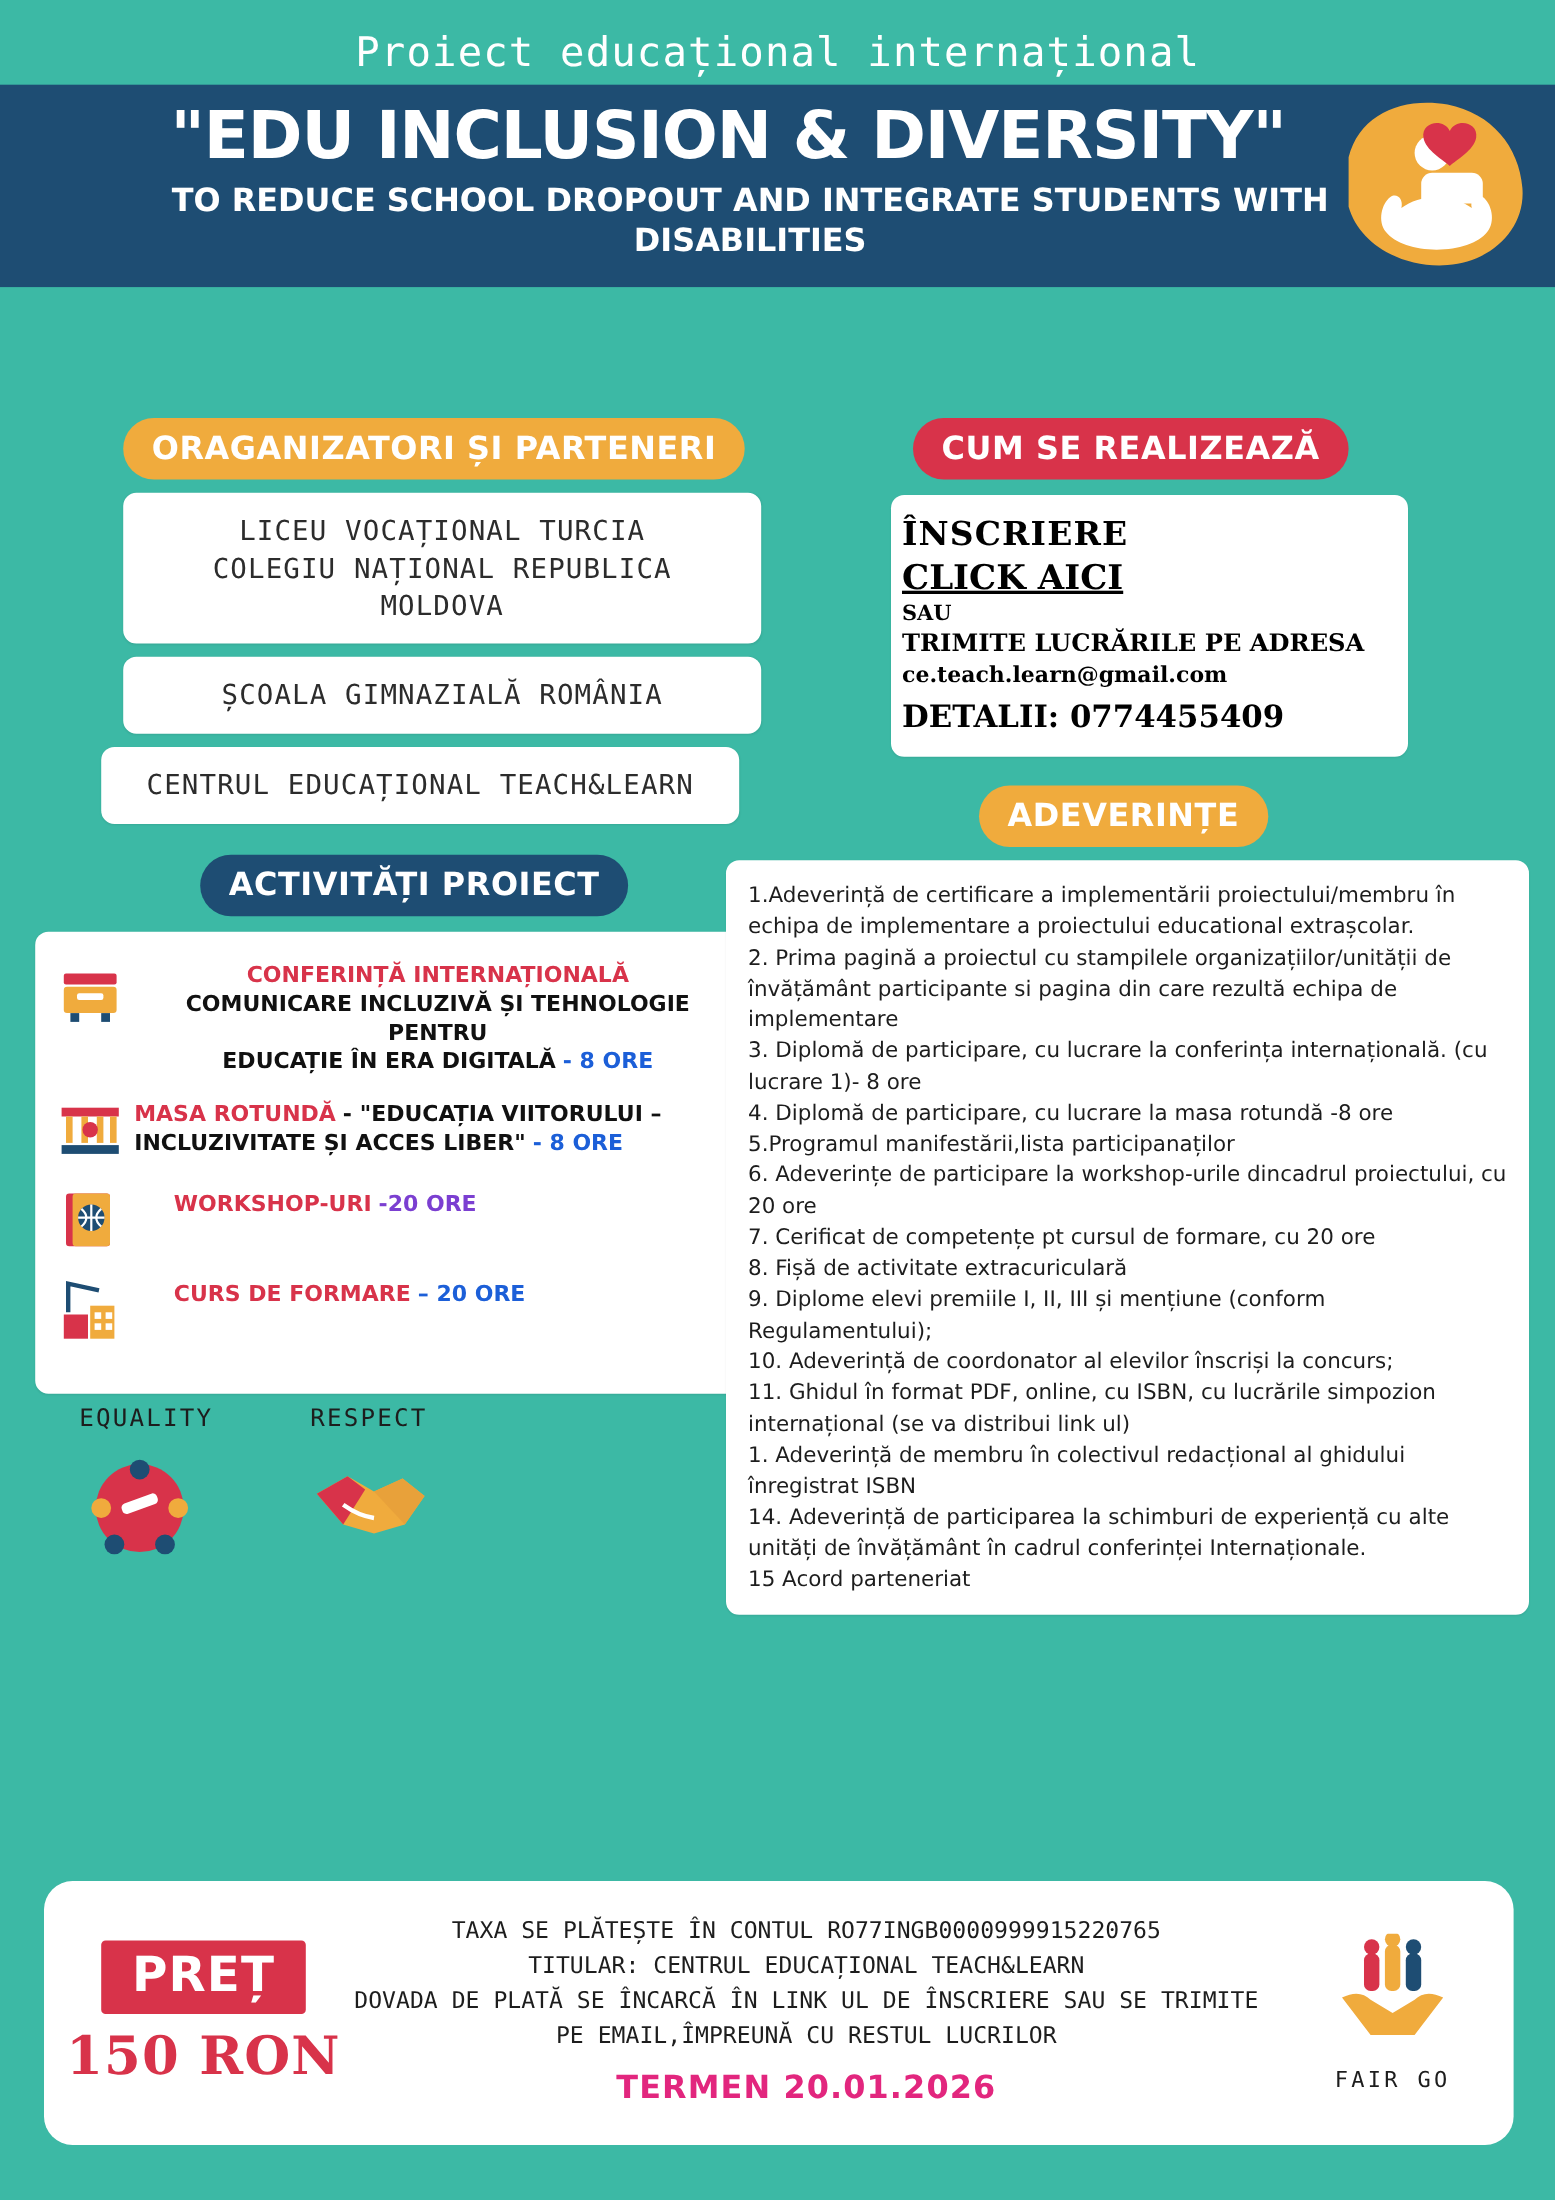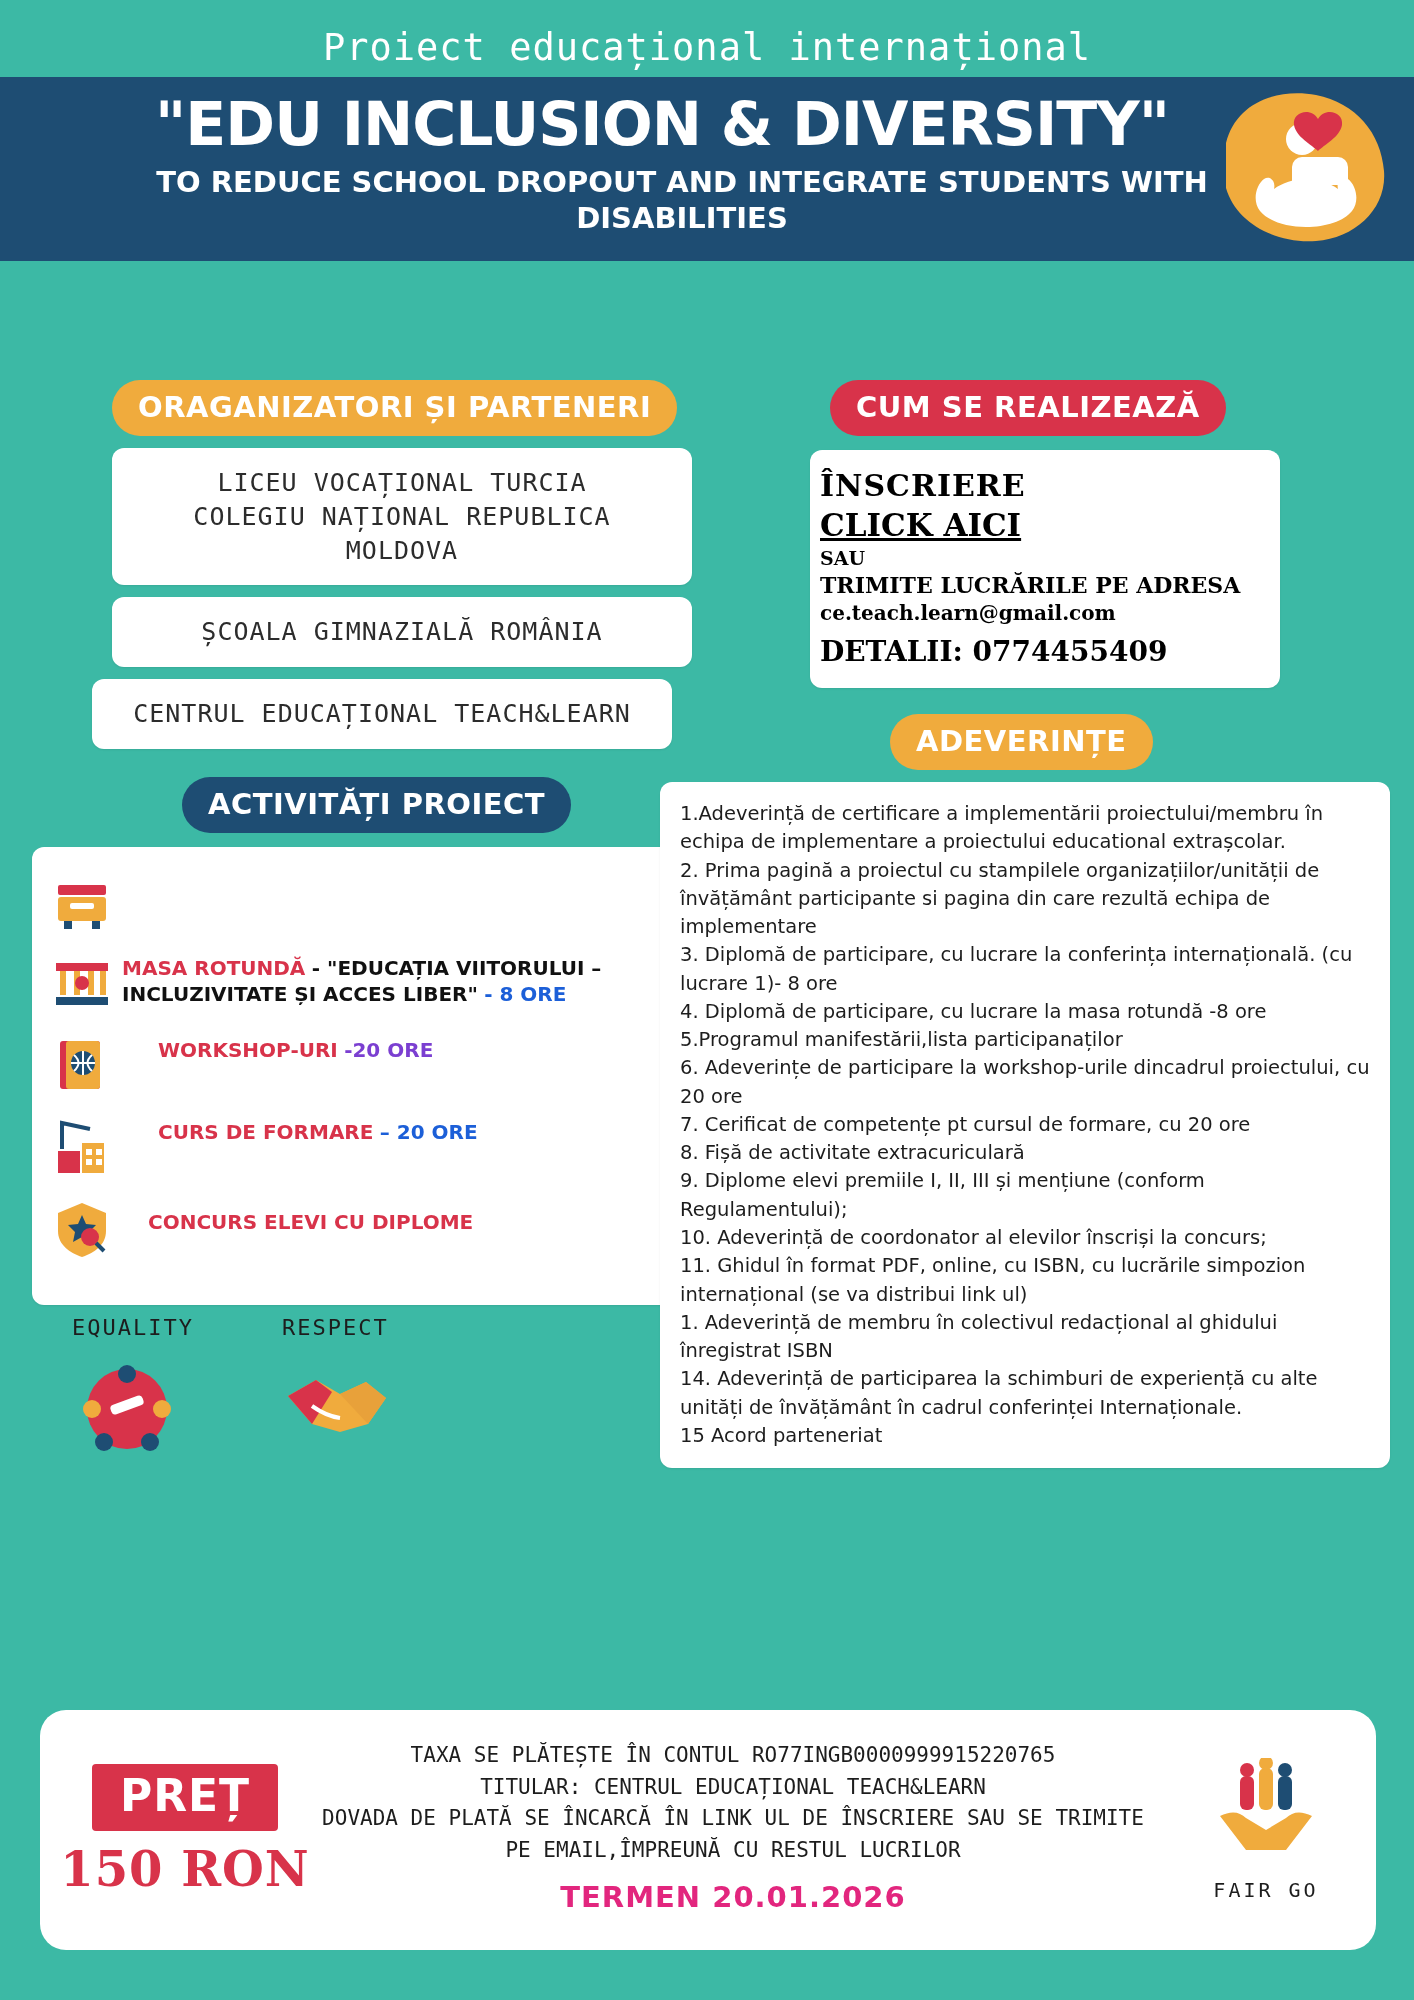--- a/index.html
+++ b/index.html
@@ -219,20 +219,26 @@
     <div class="card act-card">
 
       <div class="act-row">
         <svg class="act-icon" viewBox="0 0 64 64">
           <rect x="8" y="16" width="48" height="10" rx="2" fill="#d8334a"></rect>
           <rect x="8" y="28" width="48" height="24" rx="3" fill="#f0ab3d"></rect>
           <rect x="20" y="34" width="24" height="6" rx="2" fill="#ffffff"></rect>
           <rect x="14" y="52" width="8" height="8" fill="#1e4d73"></rect>
           <rect x="42" y="52" width="8" height="8" fill="#1e4d73"></rect>
         </svg>
+        <div class="act-text act-center">
+          <span class="t-red">CONFERINȚĂ INTERNAȚIONALĂ</span><br>
+          <span class="t-black">COMUNICARE INCLUZIVĂ ȘI TEHNOLOGIE PENTRU</span><br>
+          <span class="t-black">EDUCAȚIE ÎN ERA DIGITALĂ</span>
+          <span class="t-blue">- 8 ORE</span>
+        </div>
       </div>
 
       <div class="act-row">
         <svg class="act-icon" viewBox="0 0 64 64">
           <rect x="6" y="12" width="52" height="8" fill="#d8334a"></rect>
           <rect x="10" y="20" width="6" height="24" fill="#f0ab3d"></rect>
           <rect x="24" y="20" width="6" height="24" fill="#f0ab3d"></rect>
           <rect x="38" y="20" width="6" height="24" fill="#f0ab3d"></rect>
           <rect x="50" y="20" width="6" height="24" fill="#f0ab3d"></rect>
           <rect x="6" y="46" width="52" height="8" fill="#1e4d73"></rect>
@@ -268,31 +274,20 @@
           <rect x="46" y="34" width="6" height="6" fill="#ffffff"></rect>
           <rect x="36" y="44" width="6" height="6" fill="#ffffff"></rect>
           <rect x="46" y="44" width="6" height="6" fill="#ffffff"></rect>
         </svg>
         <div class="act-text" style="padding-left:36px">
           <span class="t-red">CURS DE FORMARE</span>
           <span class="t-blue">– 20 ORE</span>
         </div>
       </div>
 
-      <div class="act-row">
-        <svg class="act-icon" viewBox="0 0 64 64">
-          <path d="M32 6 L56 16 V34 C56 48 44 56 32 60 C20 56 8 48 8 34 V16 Z" fill="#f0ab3d"></path>
-          <path d="M32 18 l4 9 10 1 -7 7 2 10 -9 -5 -9 5 2 -10 -7 -7 10 -1 z" fill="#1e4d73"></path>
-          <circle cx="40" cy="40" r="9" fill="#d8334a"></circle>
-          <path d="M46 46 l8 8" stroke="#1e4d73" stroke-width="4"></path>
-        </svg>
-        <div class="act-text" style="padding-left:26px;padding-top:12px">
-          <span class="t-red">CONCURS ELEVI CU DIPLOME</span>
-        </div>
-      </div>
 
     </div>
 
     <div class="values">
       <div class="value-block">
         <div class="value-label">EQUALITY</div>
         <svg width="110" height="110" viewBox="0 0 110 110">
           <circle cx="55" cy="55" r="40" fill="#d8334a"></circle>
           <circle cx="55" cy="20" r="9" fill="#1e4d73"></circle>
           <circle cx="20" cy="55" r="9" fill="#f0ab3d"></circle>

